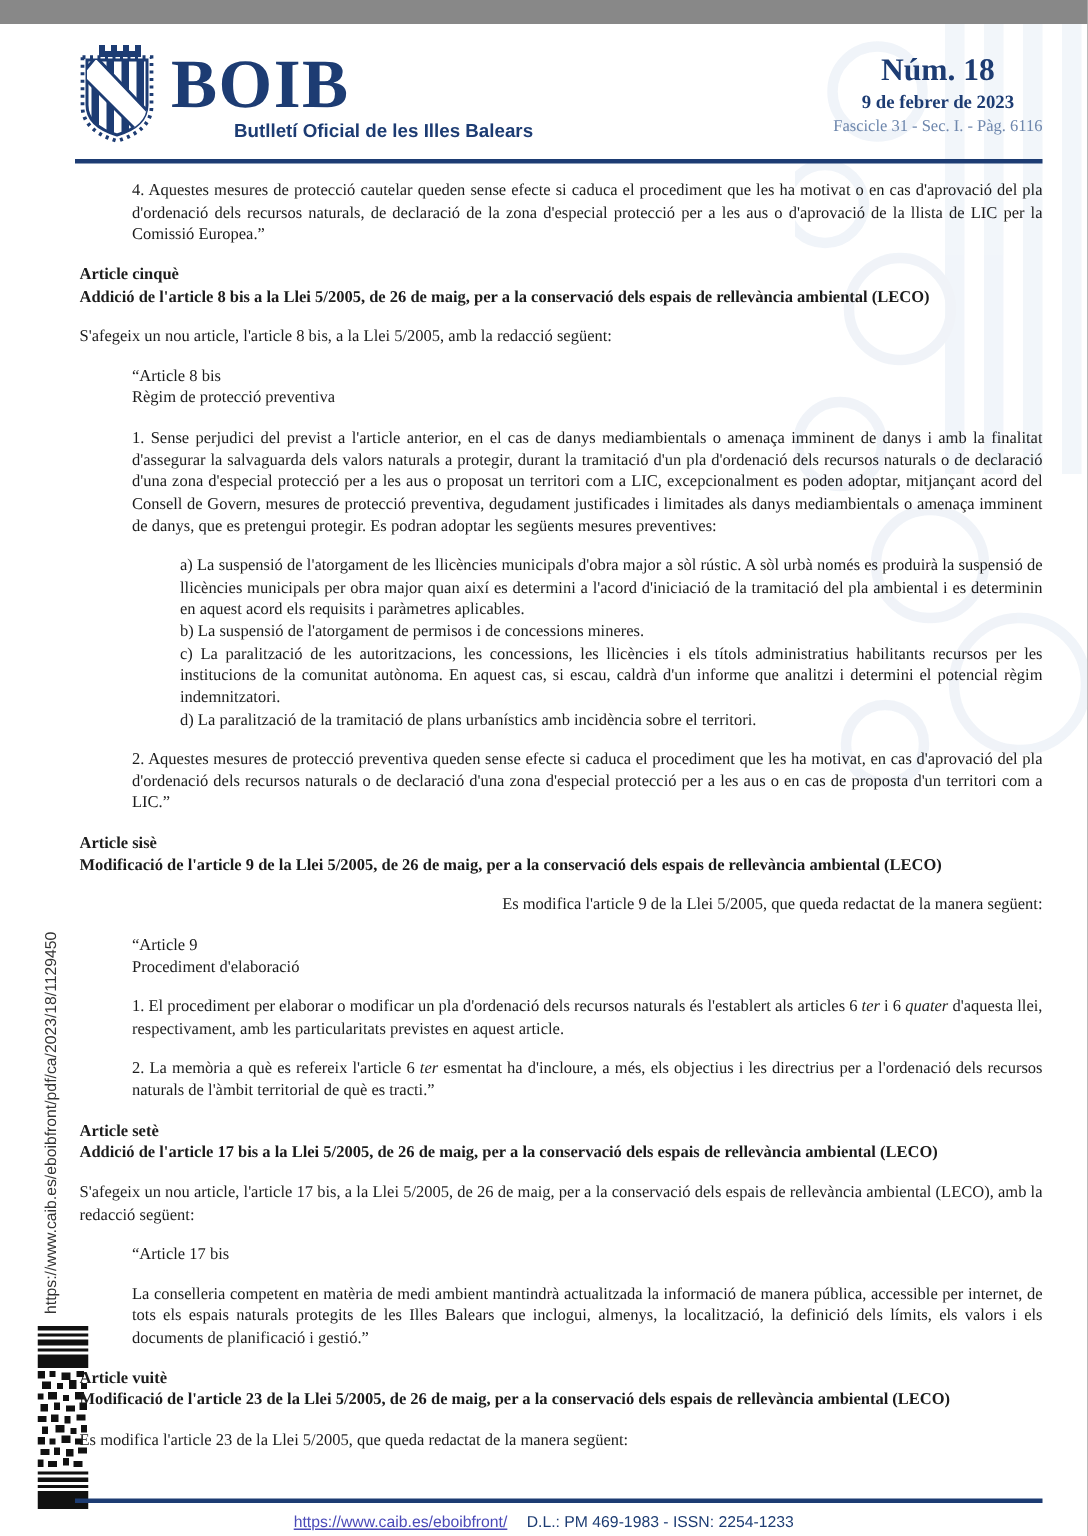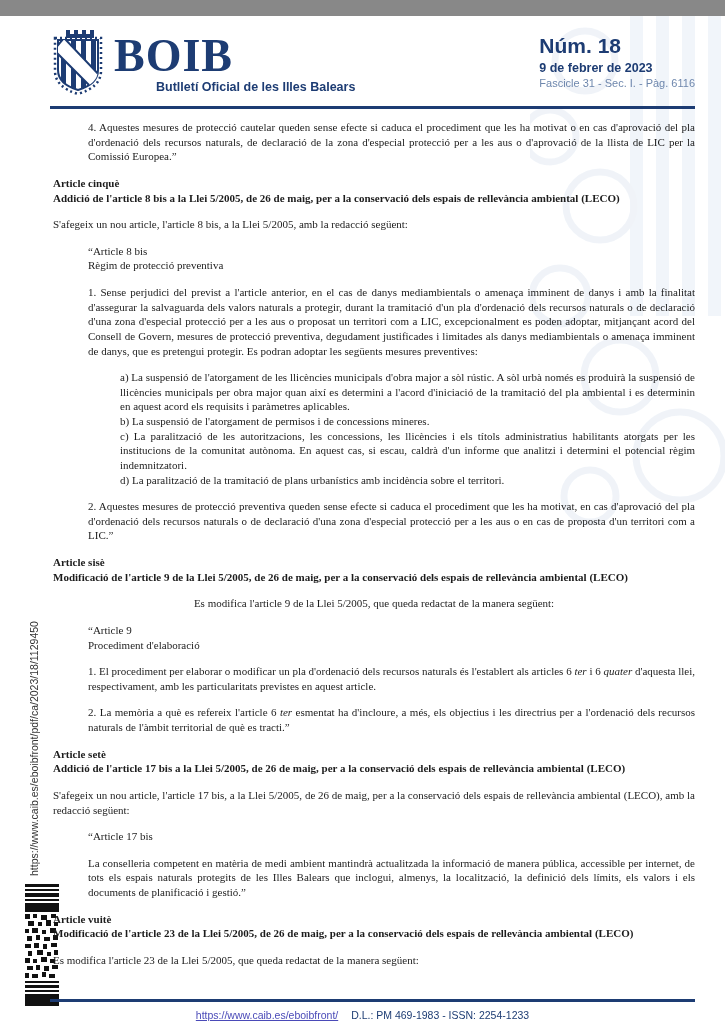--- a/index.html
+++ b/index.html
@@ -44,22 +44,22 @@
   .logo-subtitle {
     font-family: "Liberation Sans", sans-serif;
     font-weight: bold;
     font-size: 12.5px;
     color: #1d3c73;
     margin-top: 2px;
     padding-left: 42px;
   }
   .header-right {
     position: absolute; right: 0; top: 8px;
-    text-align: left;
-    font-family: Liberation Sans, sans-serif;
+    text-align: center;
+    font-family: Liberation Serif, serif;
   }
   .issue-number { font-size: 21px; font-weight: bold; color: #1d3c73; line-height: 24px; }
   .issue-date   { font-size: 12.5px; font-weight: bold; color: #1d3c73; margin-top: 3px; }
   .issue-fascicle { font-size: 11px; color: #6e87ad; margin-top: 2px; }
   .header-rule {
     position: absolute;
     top: 90px; left: 50px; right: 30px;
     height: 3px;
     background: #1d3c73;
   }
@@ -238,30 +238,30 @@
     </div>
     <p class="blk" style="text-align:left">S'afegeix un nou article, l'article 8 bis, a la Llei 5/2005, amb la redacció següent:</p>
     <div class="blk indent1 quote-head">
       <div>“Article 8 bis</div>
       <div>Règim de protecció preventiva</div>
     </div>
     <p class="blk indent1">1. Sense perjudici del previst a l'article anterior, en el cas de danys mediambientals o amenaça imminent de danys i amb la finalitat d'assegurar la salvaguarda dels valors naturals a protegir, durant la tramitació d'un pla d'ordenació dels recursos naturals o de declaració d'una zona d'especial protecció per a les aus o proposat un territori com a LIC, excepcionalment es poden adoptar, mitjançant acord del Consell de Govern, mesures de protecció preventiva, degudament justificades i limitades als danys mediambientals o amenaça imminent de danys, que es pretengui protegir. Es podran adoptar les següents mesures preventives:</p>
     <div class="blk">
       <p class="list-item indent2">a) La suspensió de l'atorgament de les llicències municipals d'obra major a sòl rústic. A sòl urbà només es produirà la suspensió de llicències municipals per obra major quan així es determini a l'acord d'iniciació de la tramitació del pla ambiental i es determinin en aquest acord els requisits i paràmetres aplicables.</p>
       <p class="list-item indent2">b) La suspensió de l'atorgament de permisos i de concessions mineres.</p>
-      <p class="list-item indent2">c) La paralització de les autoritzacions, les concessions, les llicències i els títols administratius habilitants atorgats per les institucions de la comunitat autònoma. En aquest cas, si escau, caldrà d'un informe que analitzi i determini el potencial règim indemnitzatori.</p>
+      <p class="list-item indent2">c) La paralització de les autoritzacions, les concessions, les llicències i els títols administratius habilitants recursos per les institucions de la comunitat autònoma. En aquest cas, si escau, caldrà d'un informe que analitzi i determini el potencial règim indemnitzatori.</p>
       <p class="list-item indent2">d) La paralització de la tramitació de plans urbanístics amb incidència sobre el territori.</p>
     </div>
     <p class="blk indent1">2. Aquestes mesures de protecció preventiva queden sense efecte si caduca el procediment que les ha motivat, en cas d'aprovació del pla d'ordenació dels recursos naturals o de declaració d'una zona d'especial protecció per a les aus o en cas de proposta d'un territori com a LIC.”</p>
 
     <div class="blk">
       <div class="sec-title">Article sisè</div>
       <div class="sec-subtitle">Modificació de l'article 9 de la Llei 5/2005, de 26 de maig, per a la conservació dels espais de rellevància ambiental (LECO)</div>
     </div>
-    <p class="blk" style="text-align:center">Es modifica l'article 9 de la Llei 5/2005, que queda redactat de la manera següent:</p>
+    <p class="blk" style="text-align:right">Es modifica l'article 9 de la Llei 5/2005, que queda redactat de la manera següent:</p>
     <div class="blk indent1 quote-head">
       <div>“Article 9</div>
       <div>Procediment d'elaboració</div>
     </div>
     <p class="blk indent1"><span>1. El procediment per elaborar o modificar un pla d'ordenació dels recursos naturals és l'establert als articles 6 </span><i>ter</i><span> i 6 </span><i>quater</i><span> d'aquesta llei, respectivament, amb les particularitats previstes en aquest article.</span></p>
     <p class="blk indent1"><span>2. La memòria a què es refereix l'article 6 </span><i>ter</i><span> esmentat ha d'incloure, a més, els objectius i les directrius per a l'ordenació dels recursos naturals de l'àmbit territorial de què es tracti.”</span></p>
 
     <div class="blk">
       <div class="sec-title">Article setè</div>
       <div class="sec-subtitle">Addició de l'article 17 bis a la Llei 5/2005, de 26 de maig, per a la conservació dels espais de rellevància ambiental (LECO)</div>

